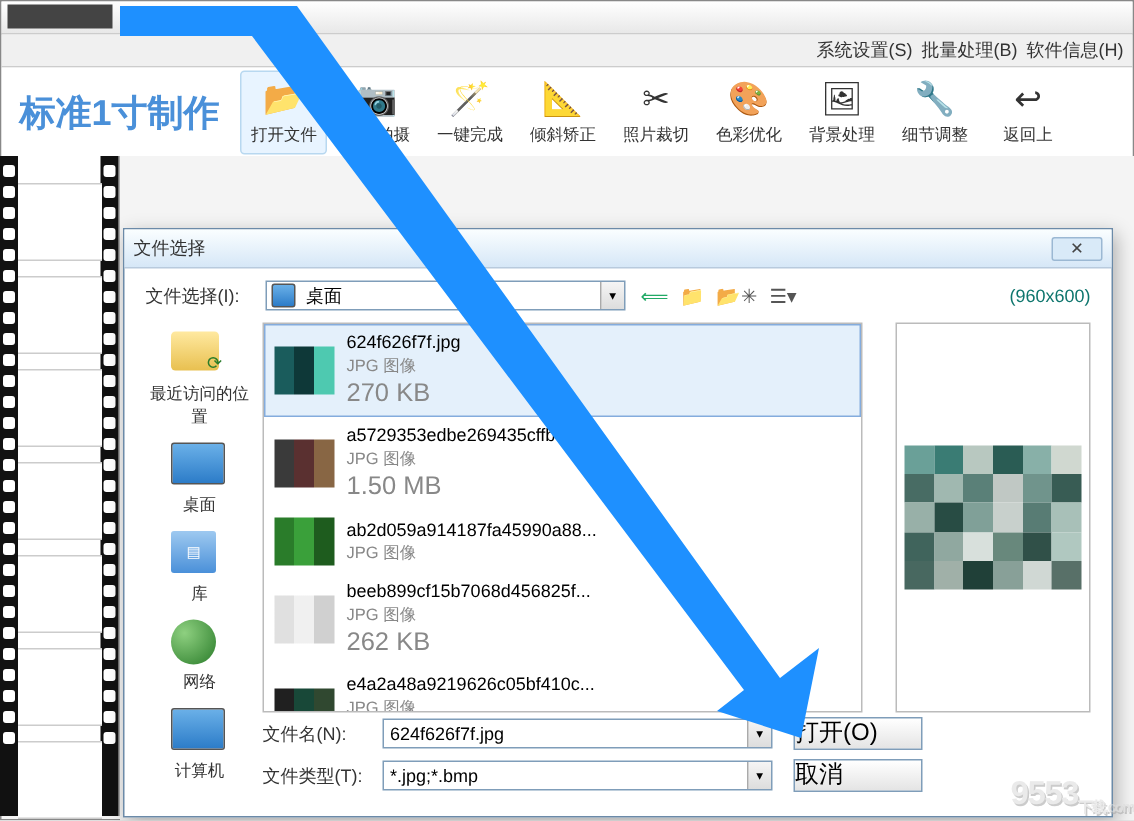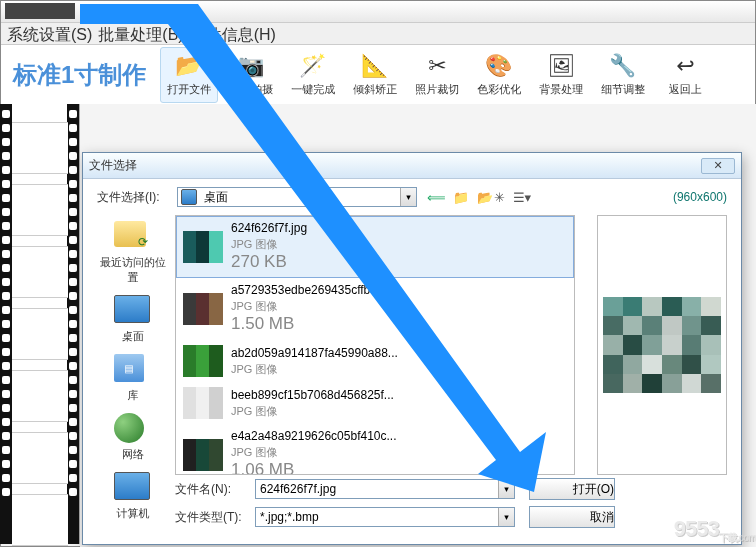--- a/index.html
+++ b/index.html
@@ -1,21 +1,21 @@
 <!DOCTYPE html>
 <html><head>
 <meta charset="utf-8">
 <style>
 * { box-sizing: border-box; margin: 0; padding: 0; font-family: "Microsoft YaHei", SimSun, sans-serif; }
 body { width: 756px; height: 547px; background: #fff; position: relative; overflow: hidden; }
 
 .main-window { width: 100%; height: 100%; background: #f4f4f4; border: 1px solid #888; }
 .title-bar { height: 22px; background: linear-gradient(#fff, #e8e8e8); border-bottom: 1px solid #ccc; }
 .title-bar-tab { display: inline-block; width: 70px; height: 16px; background: #444; margin: 2px 0 0 4px; }
-.menu-bar { height: 22px; background: #f0f0f0; border-bottom: 1px solid #ccc; padding: 2px 6px; font-size: 16px; color: #333; display: flex; gap: 6px; }
+.menu-bar { height: 22px; background: #f0f0f0; border-bottom: 1px solid #ccc; padding: 2px 6px; font-size: 12px; color: #333; display: flex; gap: 6px; justify-content: flex-end; }
 .menu-bar span { cursor: pointer; }
 
 .toolbar { height: 60px; background: #fff; border-bottom: 1px solid #aaa; display: flex; align-items: center; }
 .title-label { color: #4a90d9; font-size: 24px; font-weight: bold; padding: 0 12px; white-space: nowrap; }
 .tool-btn { width: 58px; height: 56px; display: flex; flex-direction: column; align-items: center; justify-content: center; font-size: 11px; color: #333; border: 1px solid transparent; margin: 0 2px; }
 .tool-btn.active { border: 1px solid #b8d8f0; background: #e8f4ff; border-radius: 3px; }
 .tool-icon { width: 32px; height: 28px; margin-bottom: 2px; display: flex; align-items: center; justify-content: center; }
 
 .film-strip { position: absolute; left: 0; top: 104px; width: 80px; height: 440px; background: #fff; border-right: 1px solid #aaa; }
 .film-edge { position: absolute; top: 0; width: 12px; height: 100%; background: #111; }
@@ -56,21 +56,21 @@
 .file-name { color: #000; }
 .file-type { color: #888; font-size: 11px; }
 .file-size { color: #888; font-size: 17px; }
 
 .preview { position: absolute; right: 14px; top: 36px; width: 130px; height: 260px; border: 1px solid #bbb; background: #fff; display: flex; align-items: center; justify-content: center; }
 .preview-img { width: 118px; height: 96px; }
 
 .bottom-rows { position: absolute; left: 92px; bottom: 10px; width: 540px; }
 .bottom-rows .row { margin-bottom: 6px; }
 .text-combo { width: 260px; }
-.btn { width: 86px; height: 22px; border: 1px solid #7f9db9; background: linear-gradient(#fff,#e4e4e4); font-size: 12px; text-align: right; line-height: 20px; margin-left: 14px; }
+.btn { width: 86px; height: 22px; border: 1px solid #7f9db9; background: linear-gradient(#fff,#e4e4e4); font-size: 16px; text-align: left; line-height: 20px; margin-left: 14px; }
 
 
 .arrow-overlay { position: absolute; left: 0; top: 0; width: 756px; height: 547px; pointer-events: none; z-index: 100; }
 
 
 .watermark { position: absolute; right: 0; bottom: 2px; font-size: 22px; font-weight: bold; color: #ddd; text-shadow: 1px 1px 0 #aaa; opacity: 0.6; font-family: Arial; letter-spacing: -1px; z-index: 200; }
 .watermark sub { font-size: 10px; }
 
 
 .monitor { width: 100%; height: 100%; background: linear-gradient(#6ab0e8,#2c7cc8); border: 1px solid #555; border-radius: 2px; position: relative; }
@@ -288,20 +288,21 @@
       <span class="file-name">ab2d059a914187fa45990a88...</span>
       <span class="file-type">JPG 图像</span>
       <span class="file-size"></span>
     </div>
         </div>
         <div class="file-item">
           <div class="thumb" style="background:linear-gradient(90deg,#e0e0e0 0 33%,#f0f0f0 33% 66%,#d0d0d0 66%)"></div>
     <div class="file-info">
       <span class="file-name">beeb899cf15b7068d456825f...</span>
       <span class="file-type">JPG 图像</span>
+      <span class="file-size">262 KB</span>
     </div>
         </div>
         <div class="file-item">
           <div class="thumb" style="background:linear-gradient(90deg,#202020 0 33%,#184838 33% 66%,#304830 66%)"></div>
     <div class="file-info">
       <span class="file-name">e4a2a48a9219626c05bf410c...</span>
       <span class="file-type">JPG 图像</span>
       <span class="file-size">1.06 MB</span>
     </div>
         </div>

